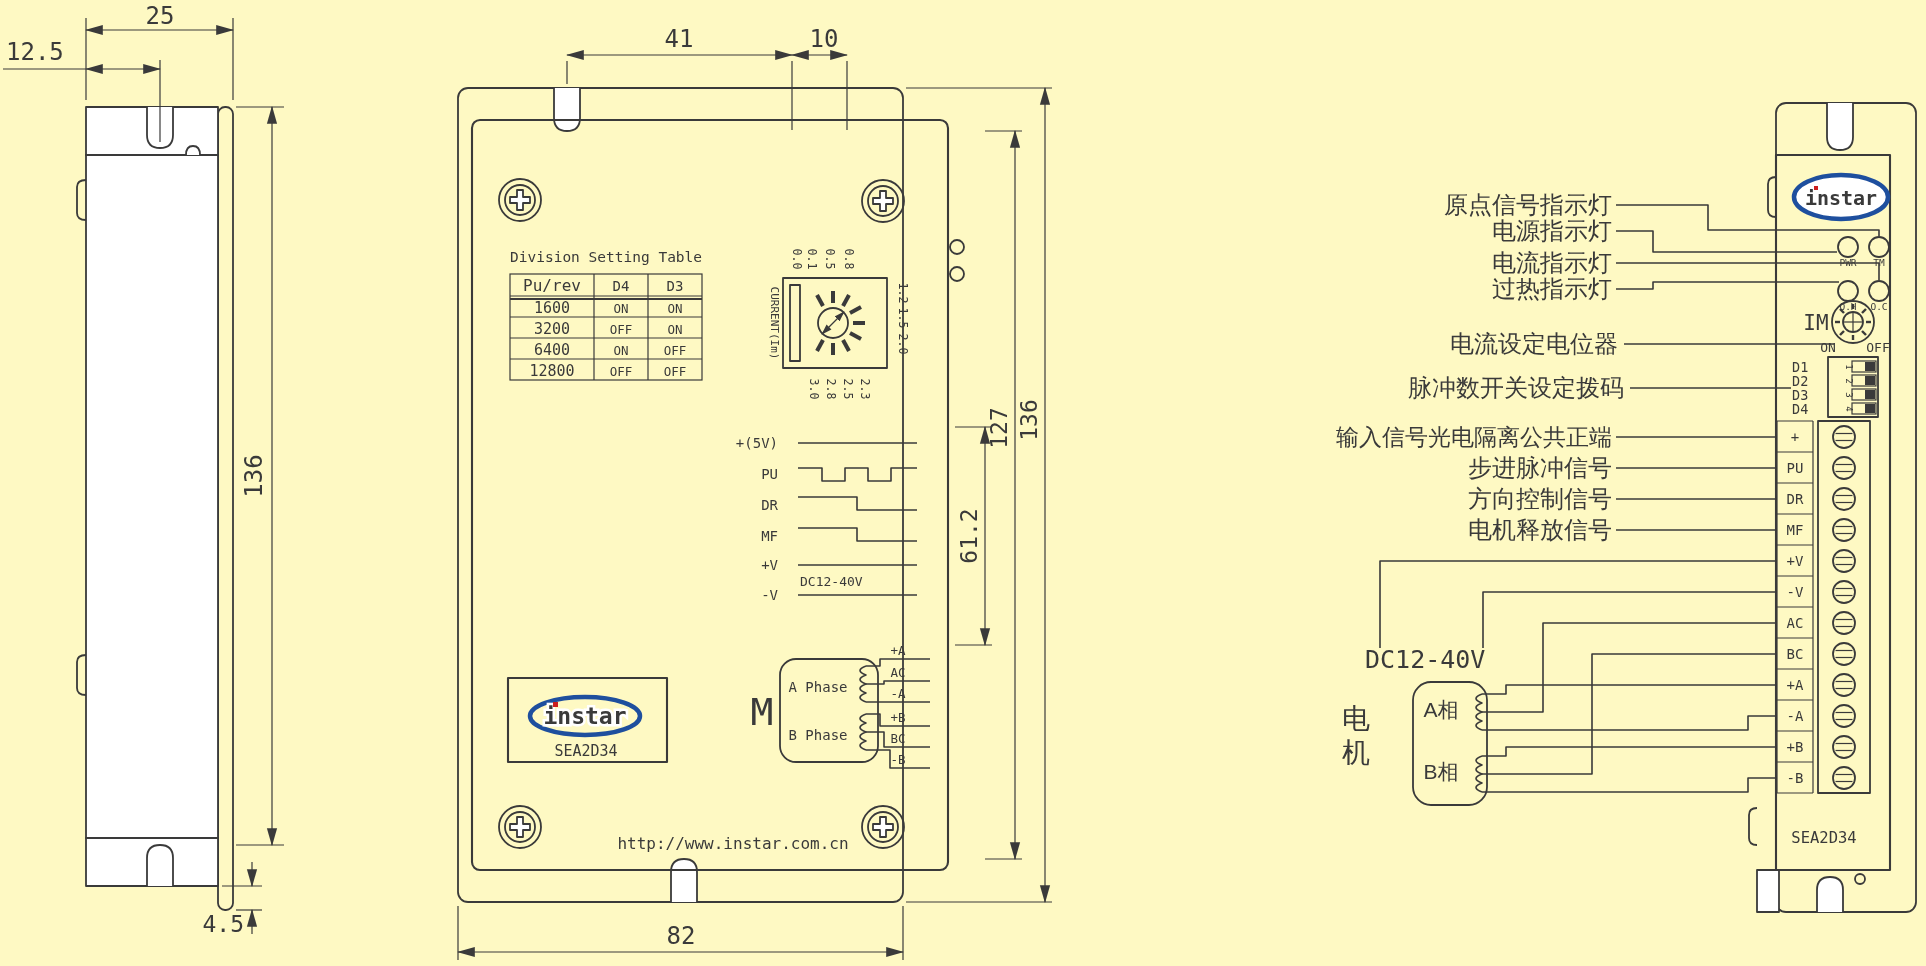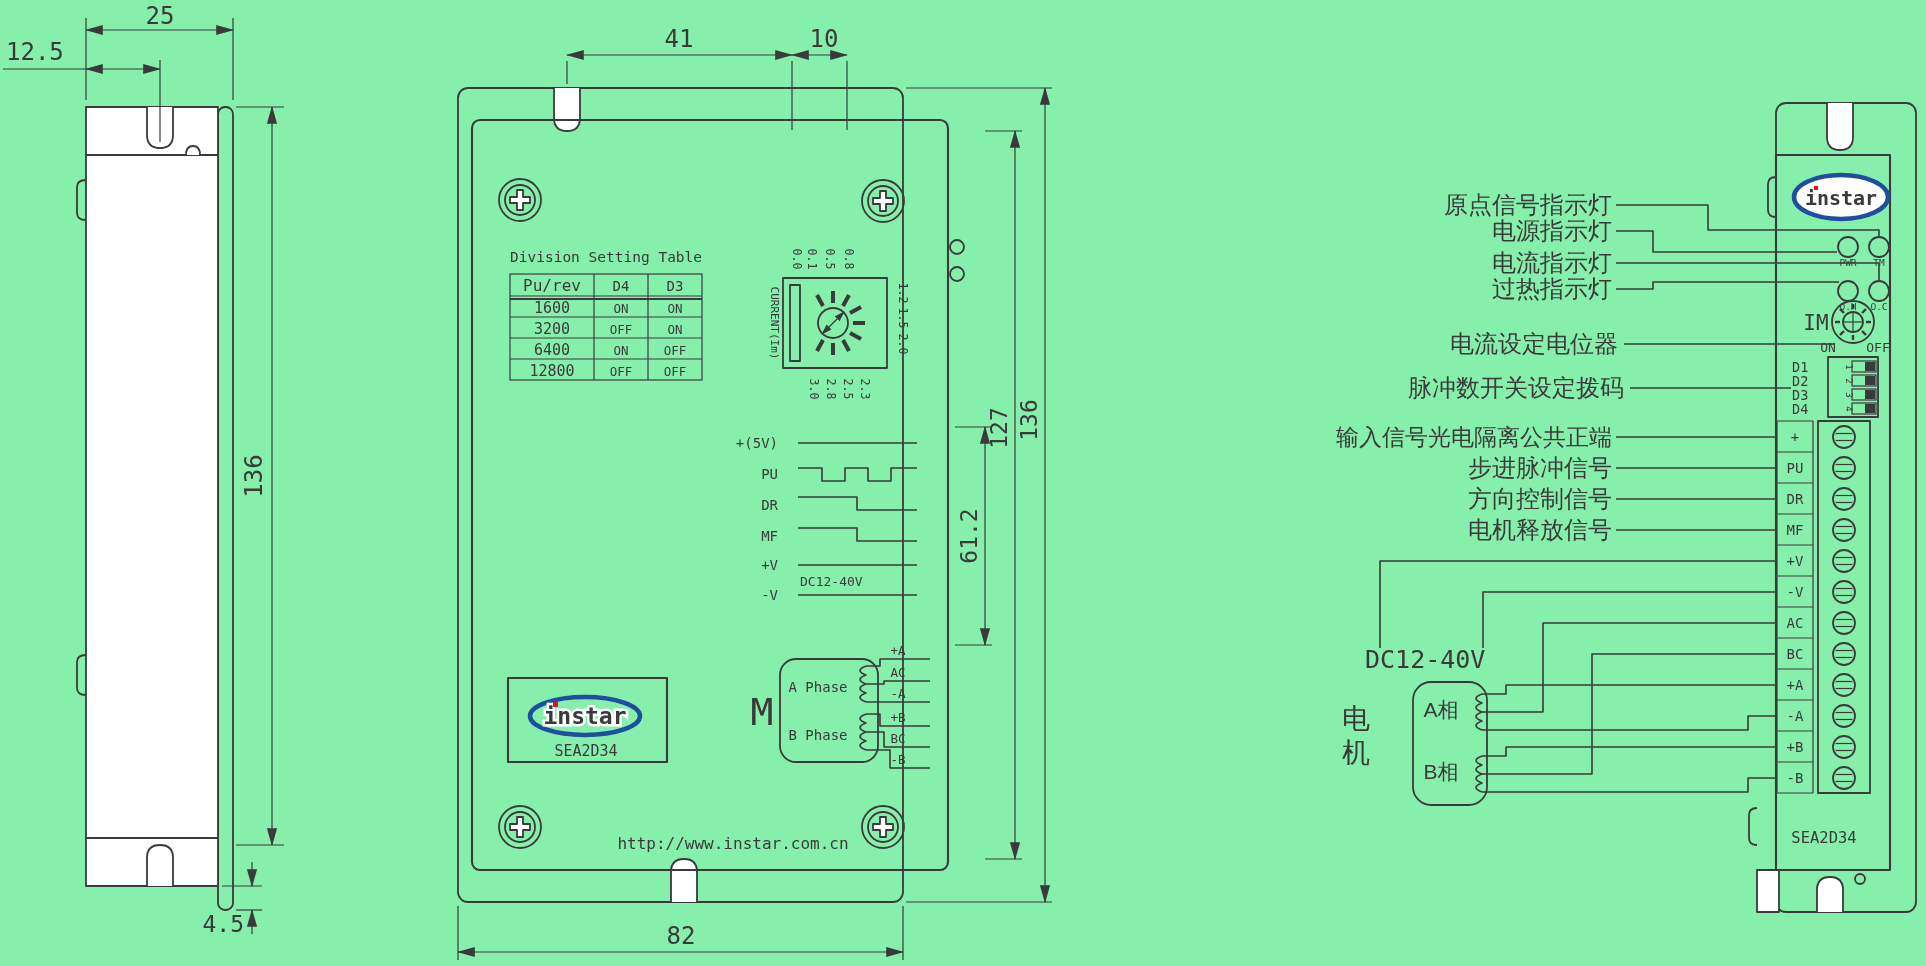--- a/index.html
+++ b/index.html
@@ -1,16 +1,16 @@
 <!DOCTYPE html>
 <html><head>
 <meta charset="utf-8">
 <style>
   html,body{margin:0;padding:0;background:#fff;}
-  .stage{position:relative;width:1926px;height:966px;background:#86efac;overflow:hidden;}
+  .stage{position:relative;width:1926px;height:966px;background:#fef9c3;overflow:hidden;}
   svg{display:block;}
   svg text{fill:#3a3a3a;}
   .mono{font-family:"DejaVu Sans Mono","Liberation Mono",monospace;}
   .cjk{font-family:"Liberation Sans",sans-serif;}
   .ln{fill:none;stroke:#3a3a3a;stroke-width:1.8;stroke-linejoin:round;}
   .ln2{fill:none;stroke:#3a3a3a;stroke-width:2.1;stroke-linejoin:round;}
   .thin{fill:none;stroke:#3a3a3a;stroke-width:1.2;}
   .wire{fill:none;stroke:#3a3a3a;stroke-width:1.6;stroke-linejoin:round;}
   .wfill{fill:#ffffff;stroke:none;}
   .wsl{fill:#ffffff;stroke:#3a3a3a;stroke-width:1.8;stroke-linejoin:round;}

